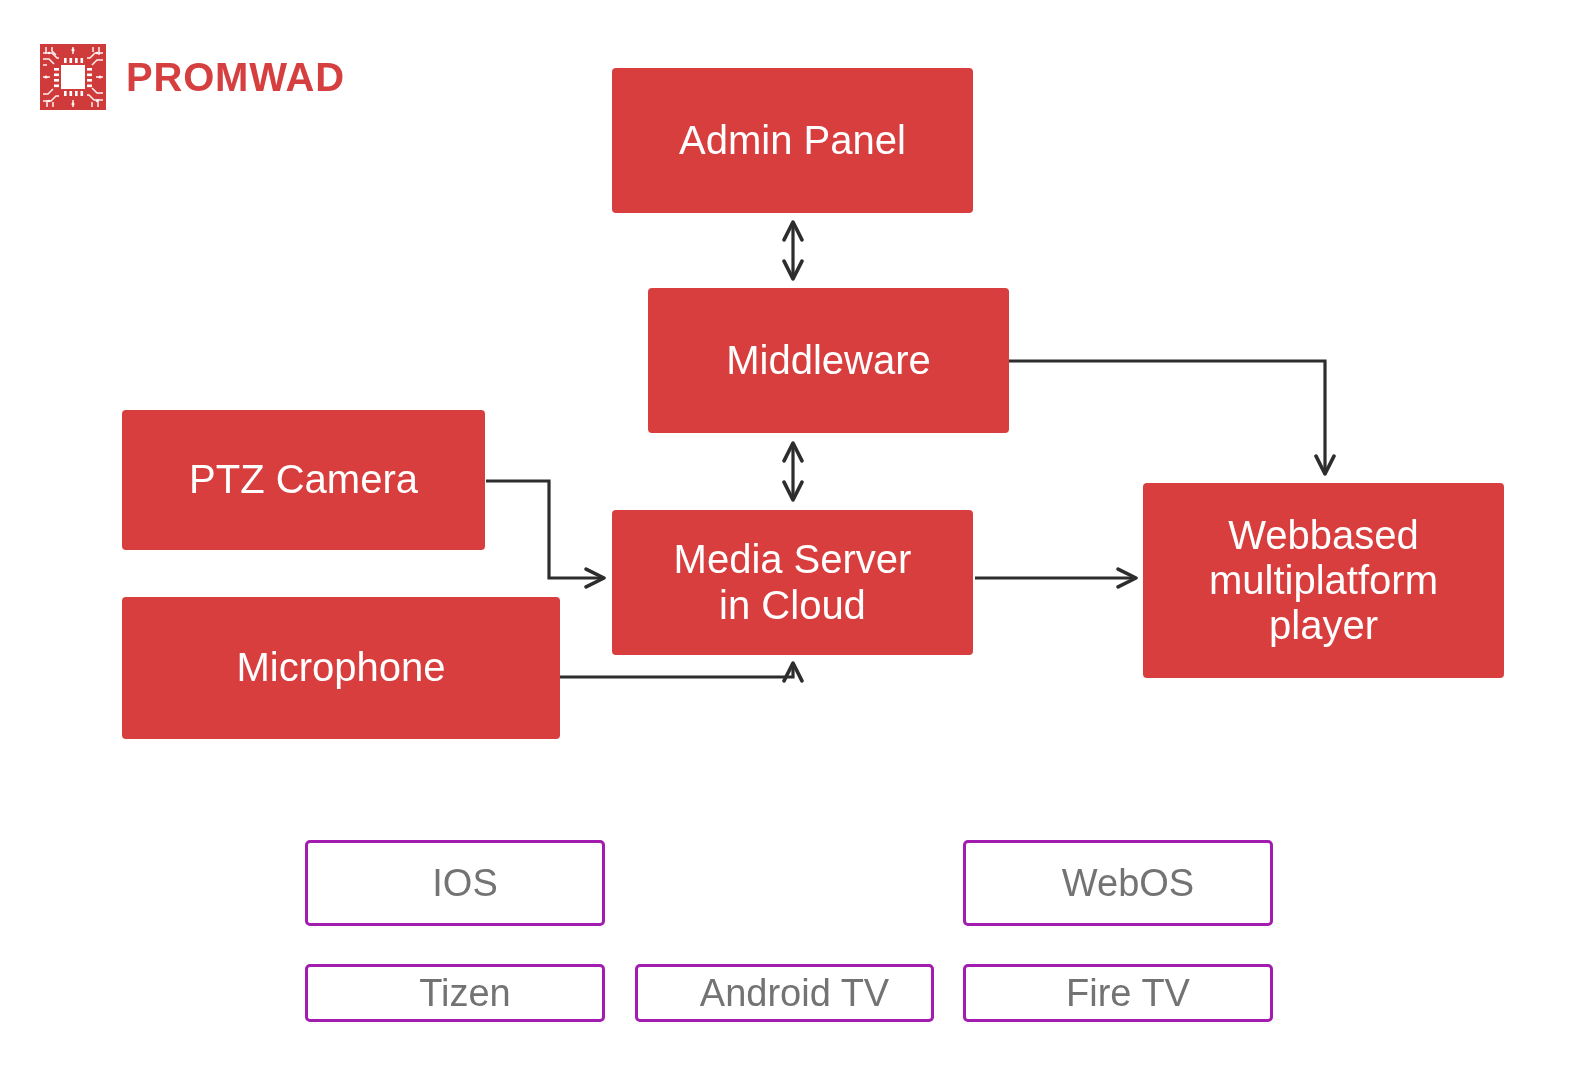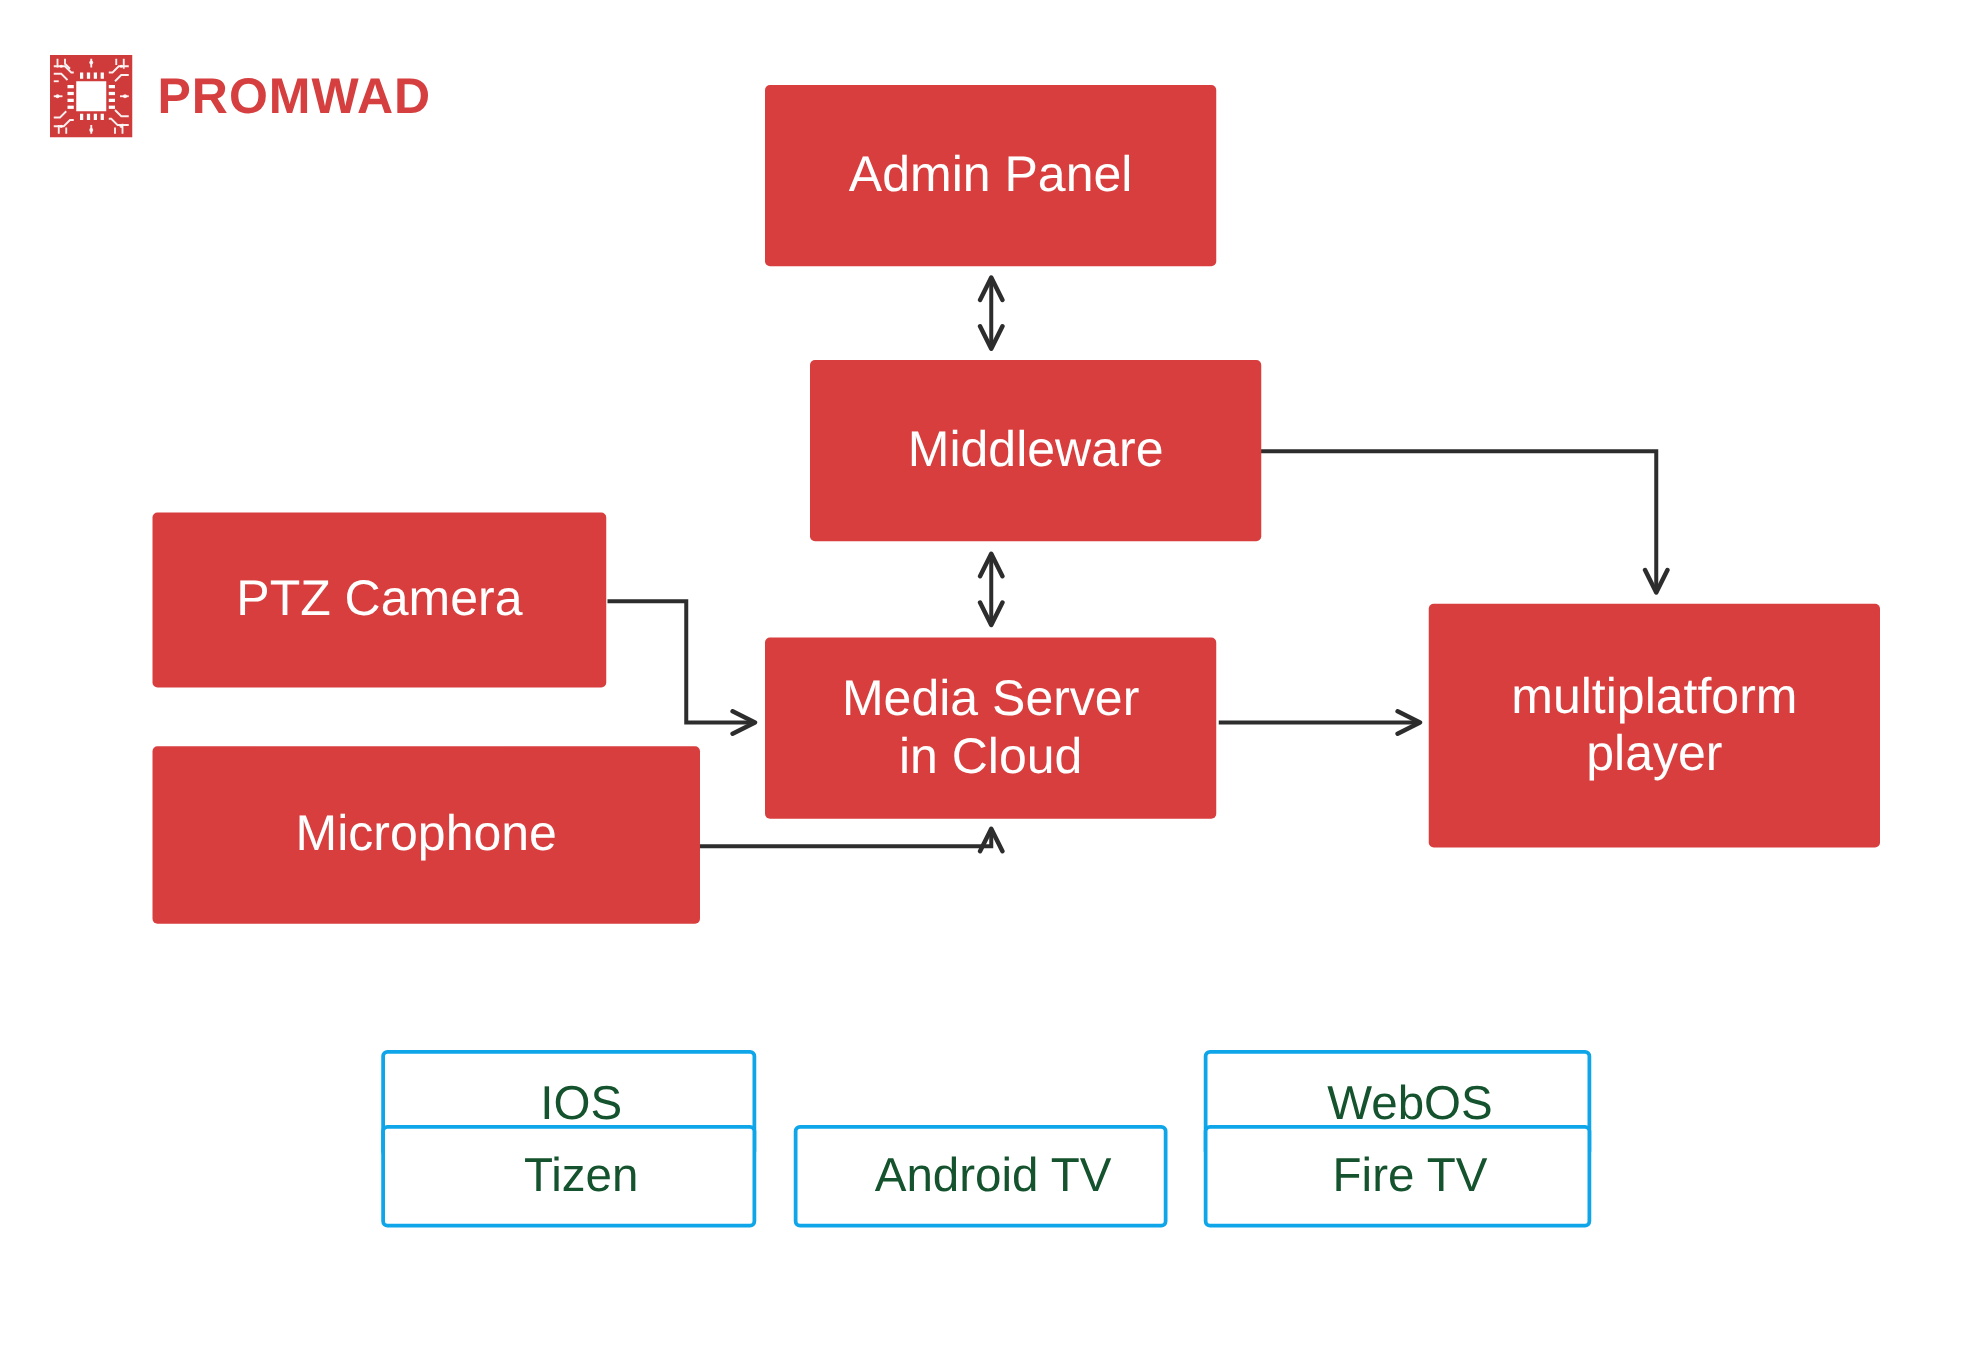--- a/index.html
+++ b/index.html
@@ -76,34 +76,34 @@
     left: 0; top: 0;
     width: 1580px;
     height: 1078px;
     pointer-events: none;
   }
 
   
   .chip {
     position: absolute;
     background: #ffffff;
-    border: 3px solid #0ea5e9;
+    border: 3px solid #a21caf;
     border-radius: 5px;
-    color: #14532d;
+    color: #737373;
     font-size: 38px;
     font-weight: 400;
     display: flex;
     align-items: center;
     justify-content: center;
     box-sizing: border-box;
     white-space: nowrap;
     padding-left: 20px;
   }
   .chip-r1 { top: 840px; height: 86px; }
-  .chip-r2 { top: 900px; height: 82px; }
+  .chip-r2 { top: 964px; height: 58px; }
   .chip-c1 { left: 305px;  width: 300px; }
   .chip-c2 { left: 635px;  width: 299px; }
   .chip-c3 { left: 963px;  width: 310px; }
 </style>
 </head>
 <body>
 
 <div id="canvas">
 
   <div id="logo-area">
@@ -209,20 +209,21 @@
   <div class="node" id="node-ptz">
     <span>PTZ Camera</span>
   </div>
 
   <div class="node" id="node-mic">
     <span>Microphone</span>
   </div>
 
   <div class="node" id="node-player">
     <div>
+      <span>Webbased</span>
       <span>multiplatform</span>
       <span>player</span>
     </div>
   </div>
 
   <div class="chip chip-r1 chip-c1">IOS</div>
   <div class="chip chip-r1 chip-c3">WebOS</div>
 
   <div class="chip chip-r2 chip-c1">Tizen</div>
   <div class="chip chip-r2 chip-c2">Android TV</div>

